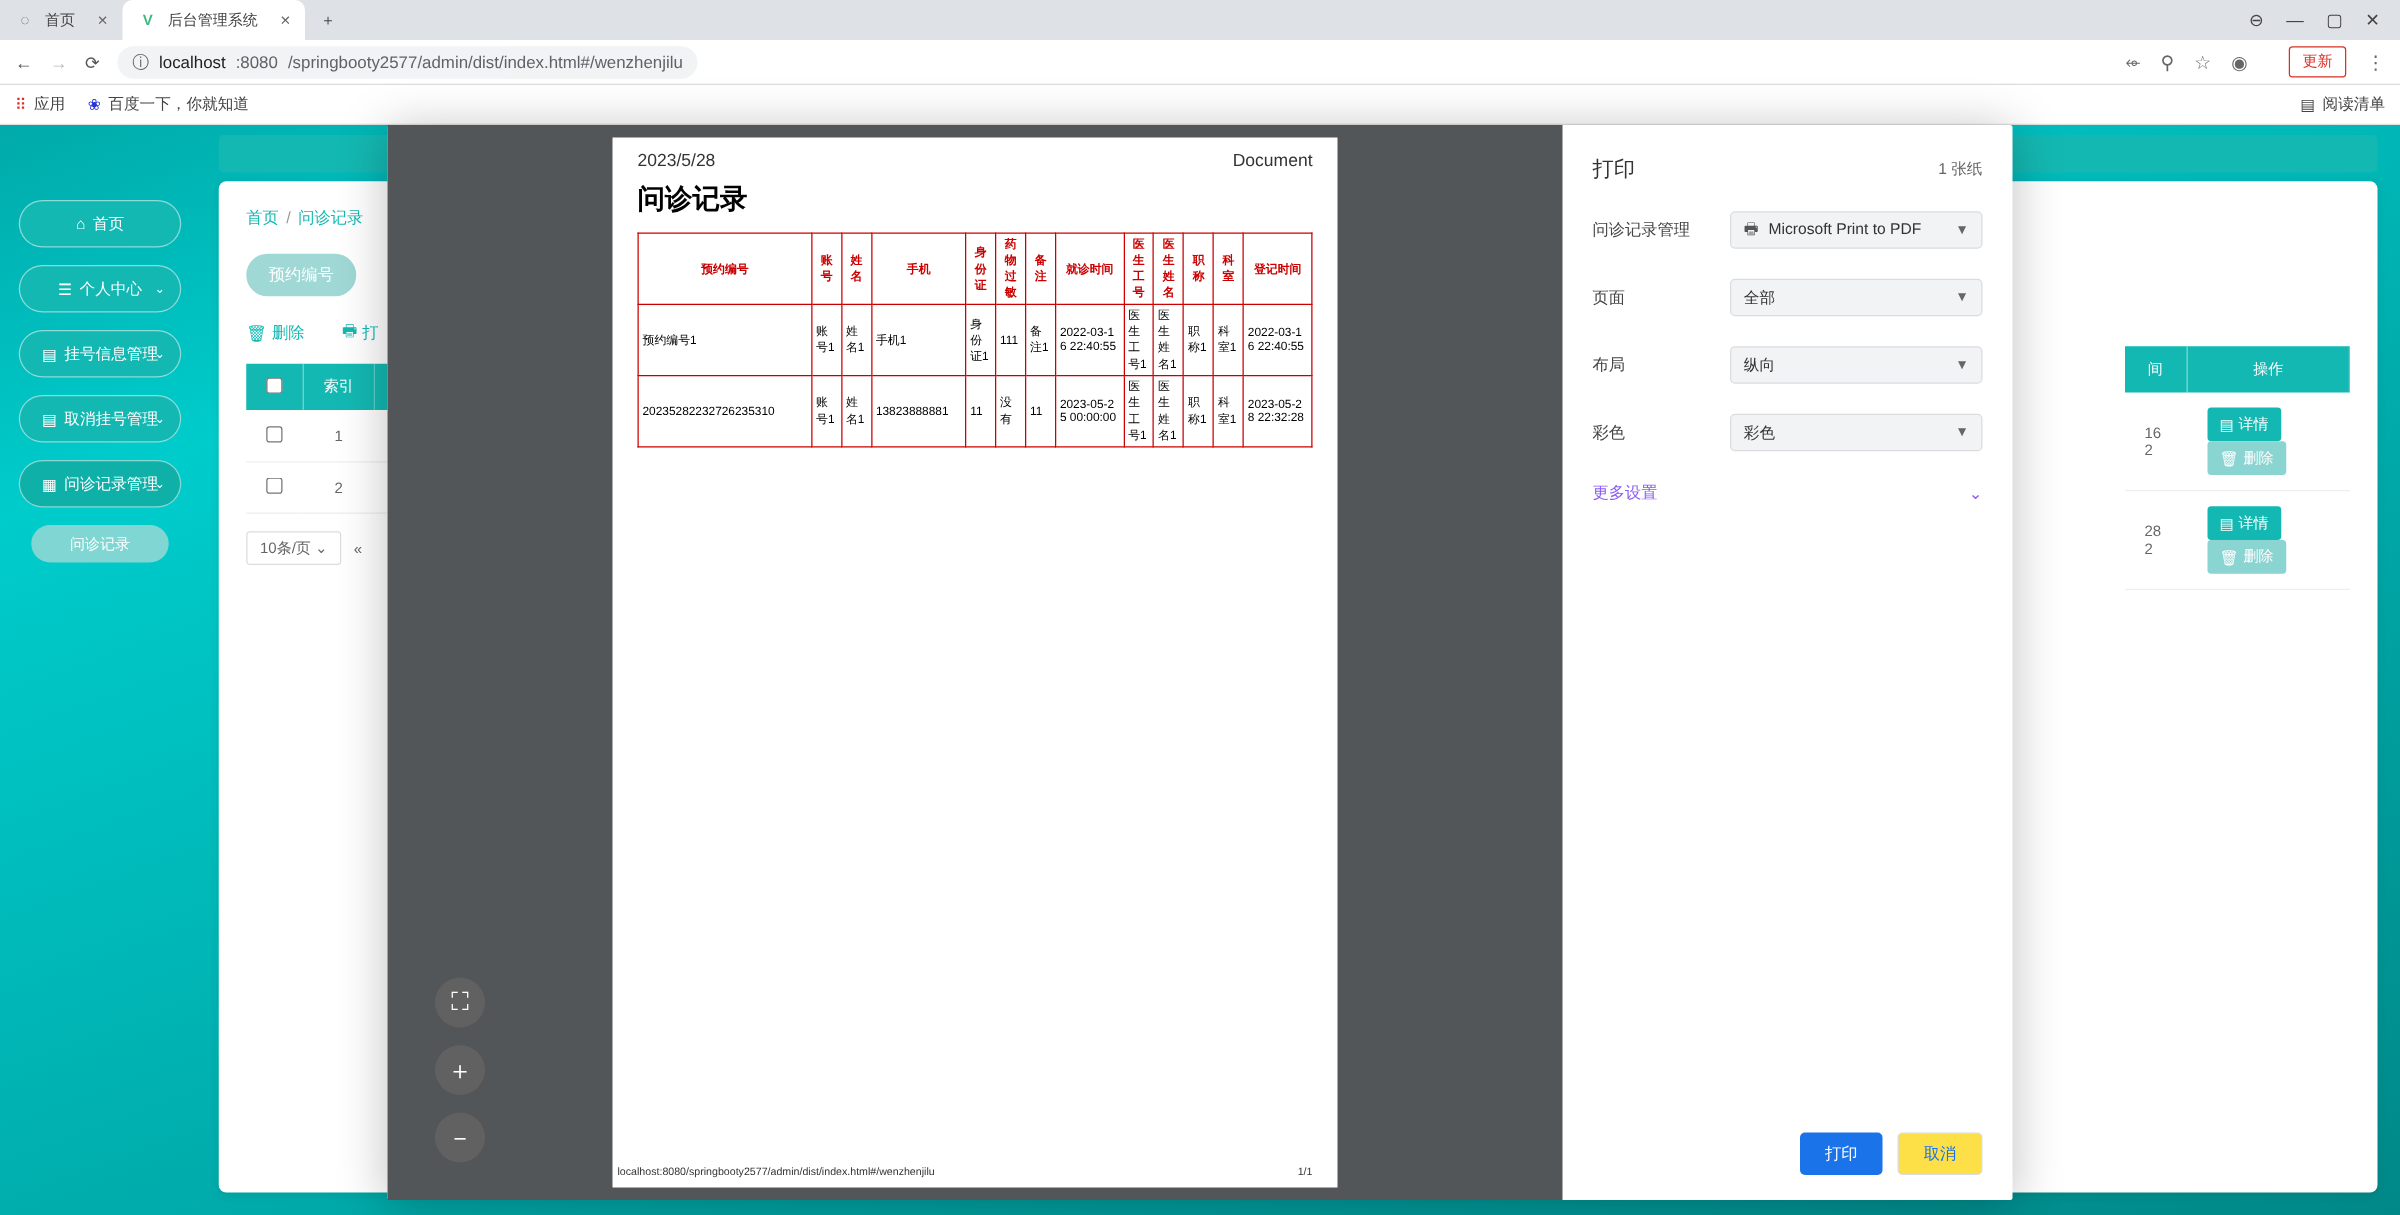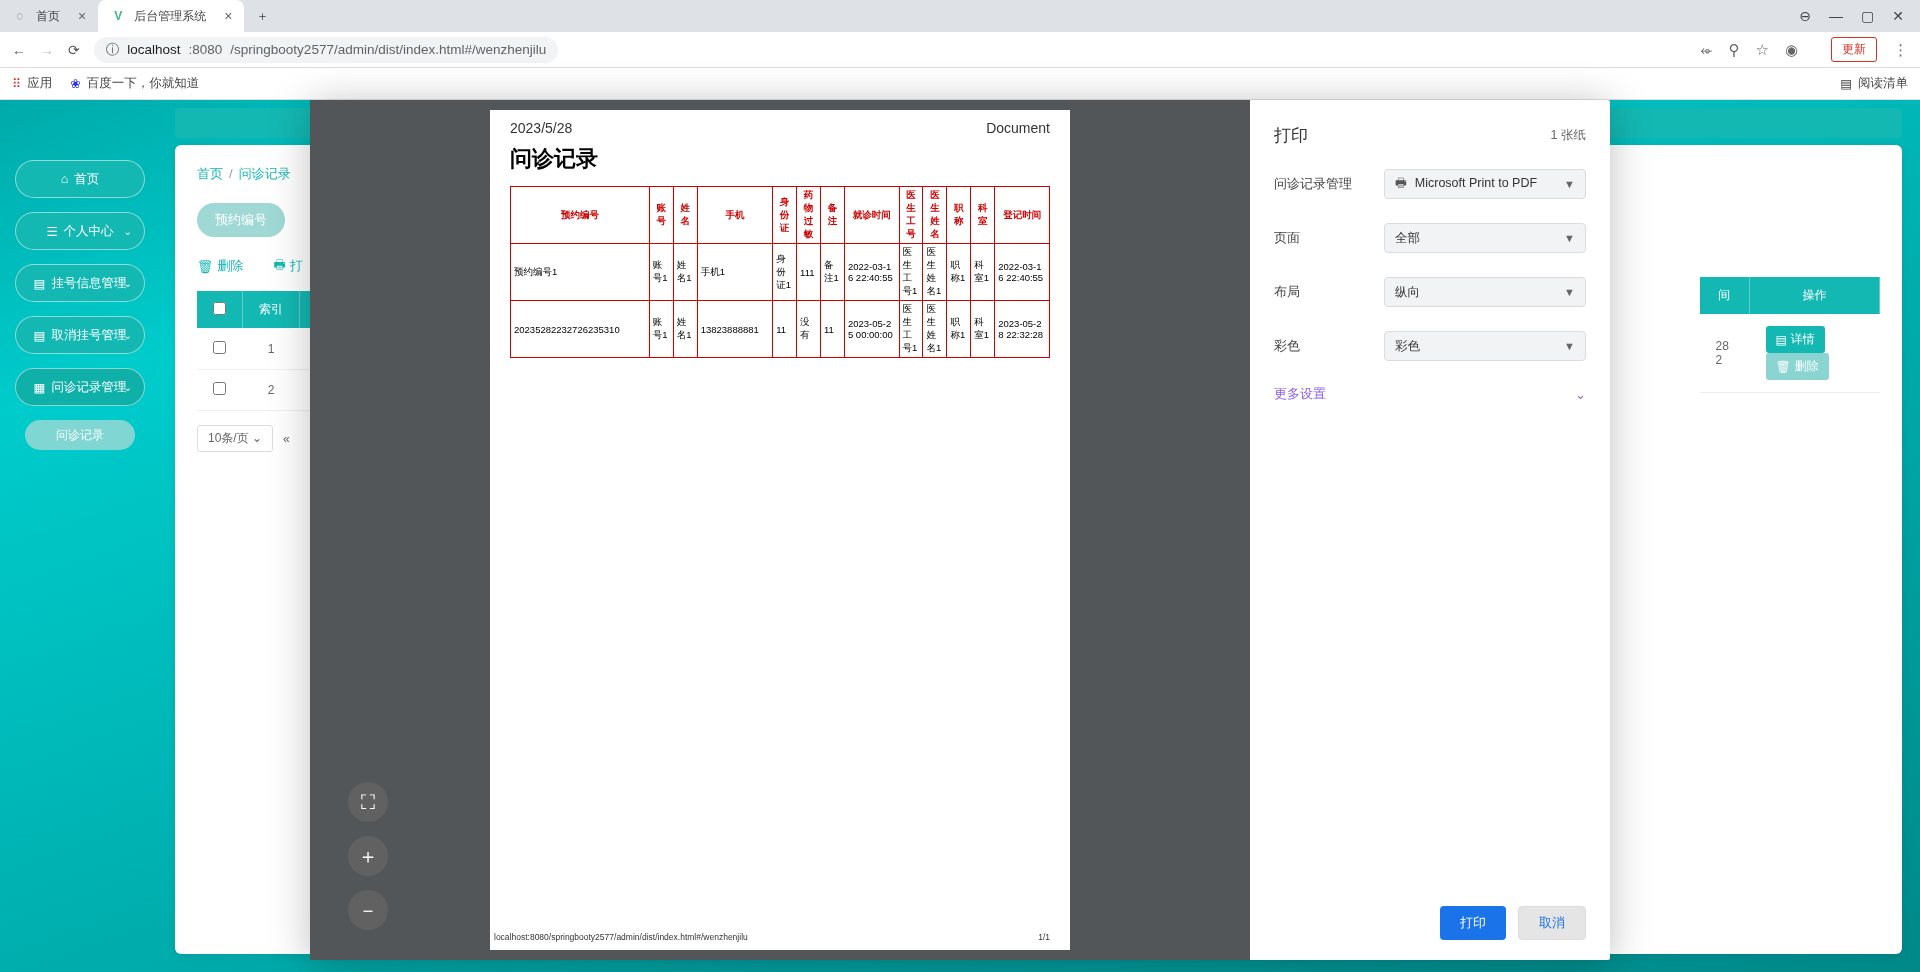--- a/index.html
+++ b/index.html
@@ -65,21 +65,21 @@
 .sp-head .count{font-size:12.5px; color:#666;}
 .sp-row { display:flex; align-items:center; margin-bottom:24px;}
 .sp-row label { width:110px; color:#444;}
 .sp-select { flex:1; height:30px; border:1px solid #dadce0; background:#f1f3f4; border-radius:4px; padding:0 10px; display:flex; align-items:center; justify-content:space-between; font-size:12.5px; color:#333;}
 .sp-select .chev{color:#666; font-size:11px;}
 .sp-select .pr-icon{margin-right:8px; color:#555;}
 .sp-more { display:flex; justify-content:space-between; align-items:center; color:#8b5cf6;}
 .sp-footer { margin-top:auto; display:flex; gap:12px; justify-content:flex-end;}
 .btn { height:34px; padding:0 20px; border-radius:4px; font-size:13px; display:flex; align-items:center;}
 .btn.primary{background:#1a73e8; color:#fff;}
-.btn.ghost{background:#e5e5e5; border:1px solid #dadce0; color:#1a73e8;}
+.btn.ghost{background:#fde047; border:1px solid #dadce0; color:#1a73e8;}
 </style>
 </head>
 <body>
 
 <div class="titlebar">
   <div class="tab">
     <span class="favicon">◌</span>
     <span>首页</span>
 
     <span class="close">×</span>
@@ -207,20 +207,24 @@
       <span class="sel"><span>10条/页</span> ⌄</span>
       <span>«</span>
     </div>
     
     <div style="position:absolute; right:22px; top:118px;">
       <table class="tbl">
           <tbody>
             <tr>
               <th style="width:50px">间</th>
               <th style="width:130px">操作</th>
+            </tr>
+      <tr>
+              <td>16 2</td>
+              <td><span class="mini-btn teal">▤ <span>详情</span></span> <span class="mini-btn lite">🗑 <span>删除</span></span></td>
             </tr>
       <tr>
               <td>28 2</td>
               <td><span class="mini-btn teal">▤ <span>详情</span></span> <span class="mini-btn lite">🗑 <span>删除</span></span></td>
             </tr>
       </tbody>
         </table>
     </div>
   </div>
 </div>

